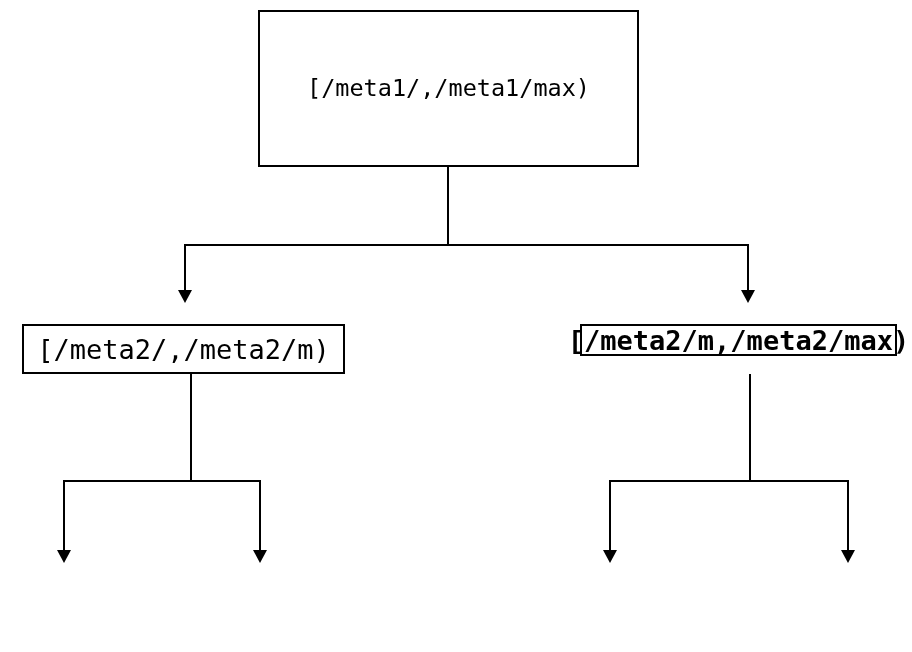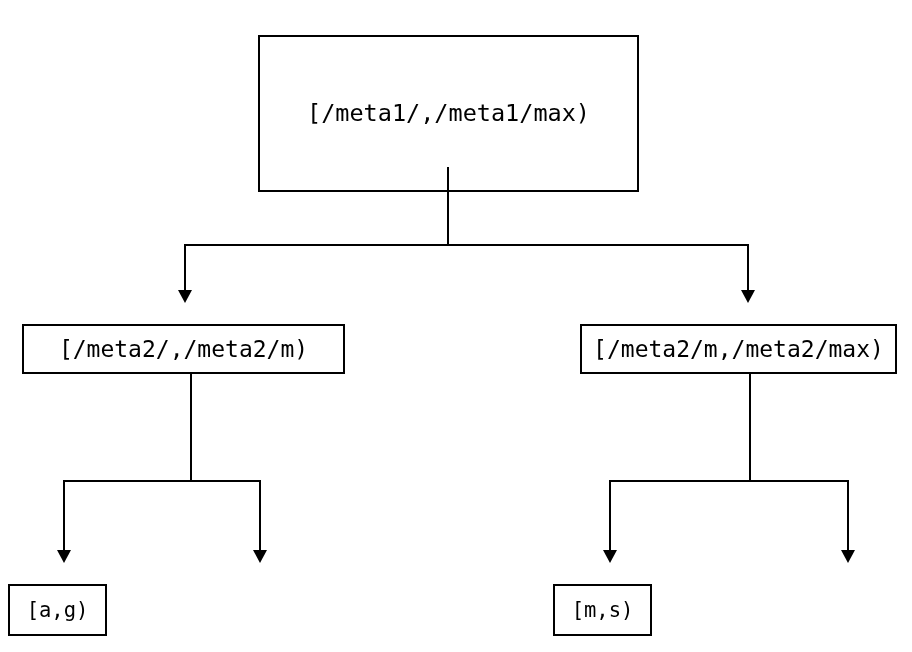--- a/index.html
+++ b/index.html
@@ -37,38 +37,38 @@
   .node-label {
     display: block;
     line-height: 1;
     font-family: "DejaVu Sans Mono", "Liberation Mono", monospace;
   }
   #node-root {
     left: 258px;
     top: 10px;
     width: 381px;
     height: 157px;
-    margin-top: 25px;
   }
   #node-root .node-label { font-size: 23.5px; }
 
   #node-mid-left {
     left: 22px;
     top: 324px;
     width: 323px;
     height: 50px;
   }
   #node-mid-right {
     left: 580px;
     top: 324px;
     width: 317px;
-    height: 50px;
+    height: 32px;
+    font-weight: bold;
   }
   #node-mid-left .node-label,
-  #node-mid-right .node-label { font-size: 23px; }
+  #node-mid-right .node-label { font-size: 27px; }
 
   #node-leaf-ag {
     left: 8px;
     top: 584px;
     width: 99px;
     height: 52px;
   }
   #node-leaf-gm {
     left: 204px;
     top: 584px;
@@ -143,23 +143,17 @@
   <div class="arrowhead" style="left:57px; top:550px;"></div>
   <div class="arrowhead" style="left:253px; top:550px;"></div>
 
   <div class="edge-v" style="left:749px; top:374px; height:107px;"></div>
   <div class="edge-h" style="left:609px; top:480px; width:240px;"></div>
   <div class="edge-v" style="left:609px; top:480px; height:70px;"></div>
   <div class="edge-v" style="left:847px; top:480px; height:70px;"></div>
   <div class="arrowhead" style="left:603px; top:550px;"></div>
   <div class="arrowhead" style="left:841px; top:550px;"></div>
 
-  <div class="node" id="node-leaf-ag">
-    <span class="node-label">[a,g)</span>
-  </div>
 
 
-  <div class="node" id="node-leaf-ms">
-    <span class="node-label">[m,s)</span>
-  </div>
 
 
 </div>
 
 </body></html>

